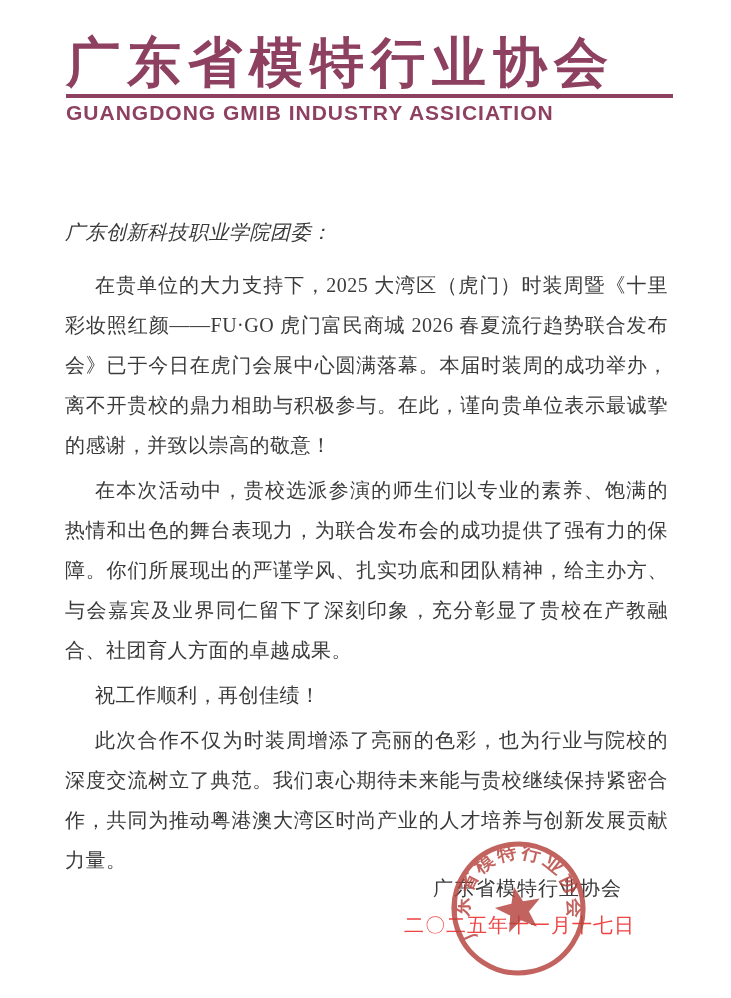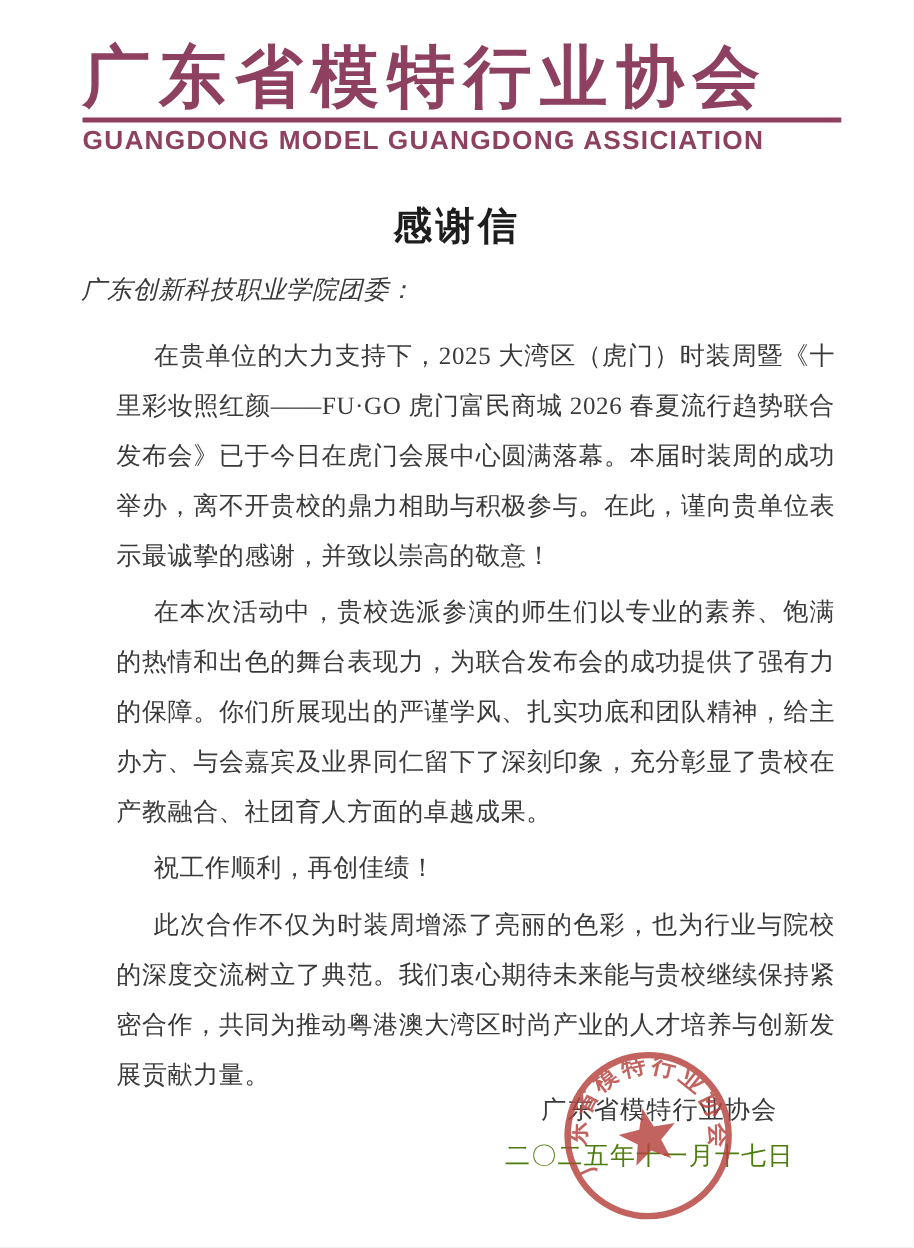--- a/index.html
+++ b/index.html
@@ -52,54 +52,53 @@
 
   
   .body-block {
     position:absolute; top:212px; left:65px; right:63px;
     font-size:20px;
     color:#3a3a3a;
     letter-spacing:0.5px;
   }
   .body-block p { line-height:40px; text-align:justify; }
   .salutation { margin-bottom:13px;font-style:italic; }
-  .para { text-indent:30px; margin-bottom:5px;margin-left:28px; }
+  .para { text-indent:30px; margin-bottom:5px; }
 
   
   .sig-name {
     position:absolute; top:868px; right:109px;
     font-size:20px; line-height:40px; color:#3a3a3a; letter-spacing:1px;
   }
   .sig-date {
     position:absolute; top:905px; right:96px;
-    font-size:20px; line-height:40px; color:#4d7c0f; letter-spacing:1px;
+    font-size:20px; line-height:40px; color:#ef4444; letter-spacing:1px;
   }
 
   
   .seal {
     position:absolute; left:448px; top:838px;
     width:141px; height:141px;
     transform:rotate(-12deg);
     opacity:0.82;
     pointer-events:none;
   }
 </style>
 </head>
 <body>
 
 <div class="page">
 
   <div class="header">
     <div class="titles">
       <div class="org-zh">广东省模特行业协会</div>
-      <div class="org-en">GUANGDONG MODEL GUANGDONG ASSICIATION</div>
+      <div class="org-en">GUANGDONG GMIB INDUSTRY ASSICIATION</div>
     </div>
   </div>
 
-  <div class="letter-title">感谢信</div>
 
   <div class="body-block">
     <p class="salutation">广东创新科技职业学院团委：</p>
     <p class="para">在贵单位的大力支持下，2025 大湾区（虎门）时装周暨《十里彩妆照红颜——FU·GO 虎门富民商城 2026 春夏流行趋势联合发布会》已于今日在虎门会展中心圆满落幕。本届时装周的成功举办，离不开贵校的鼎力相助与积极参与。在此，谨向贵单位表示最诚挚的感谢，并致以崇高的敬意！</p>
     <p class="para">在本次活动中，贵校选派参演的师生们以专业的素养、饱满的热情和出色的舞台表现力，为联合发布会的成功提供了强有力的保障。你们所展现出的严谨学风、扎实功底和团队精神，给主办方、与会嘉宾及业界同仁留下了深刻印象，充分彰显了贵校在产教融合、社团育人方面的卓越成果。</p>
     <p class="para">祝工作顺利，再创佳绩！</p>
     <p class="para">此次合作不仅为时装周增添了亮丽的色彩，也为行业与院校的深度交流树立了典范。我们衷心期待未来能与贵校继续保持紧密合作，共同为推动粤港澳大湾区时尚产业的人才培养与创新发展贡献力量。</p>
   </div>
 
   <div class="sig-name">广东省模特行业协会</div>

